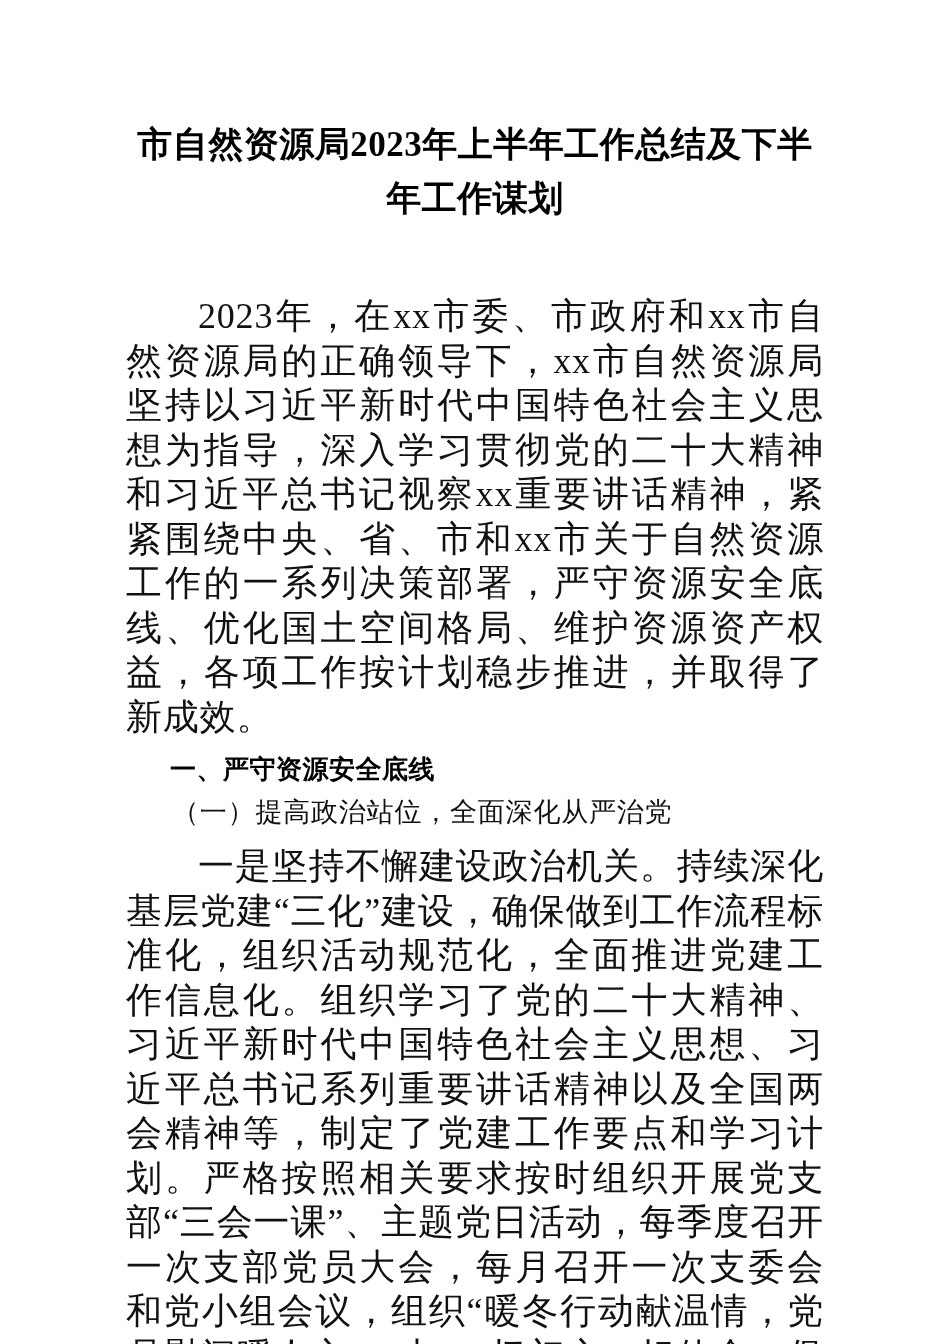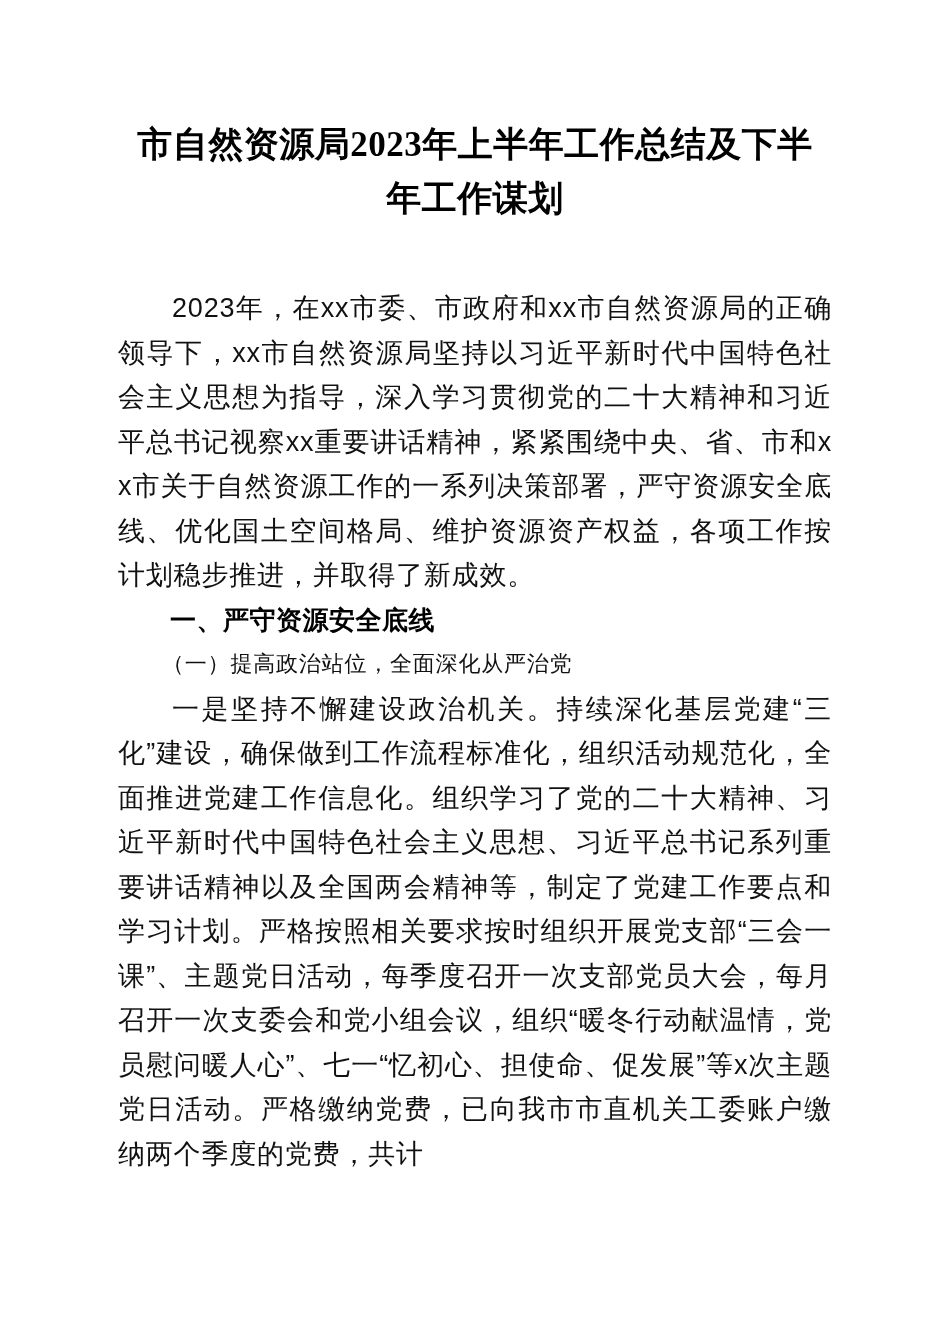--- a/index.html
+++ b/index.html
@@ -38,49 +38,49 @@
     padding: 0 4px;
   }
 
   
   .title-gap {
     height: 60px;
   }
 
   
   .para {
-    font-family: Liberation Sans, sans-serif;
-    font-size: 27px;
+    font-family: Liberation Serif, serif;
+    font-size: 36px;
     line-height: 44.5px;
     color: #111111;
     text-align: justify;
     text-justify: inter-ideograph;
     text-indent: 2em;
-    margin: 0;
+    margin: 8px;
     letter-spacing: 0.8px;
     word-break: break-all;
     font-style: normal;
   }
 
   
   .heading-1 {
     font-family: "Liberation Sans", "DejaVu Sans", sans-serif;
     font-weight: 700;
     font-size: 26px;
     line-height: 44.5px;
     color: #000000;
     text-indent: 2em;
     margin: 0;
     letter-spacing: 0.5px;
   }
 
   
   .heading-2 {
-    font-family: Liberation Sans, sans-serif;
-    font-size: 22px;
+    font-family: Liberation Mono, monospace;
+    font-size: 27px;
     line-height: 44.5px;
     color: #111111;
     text-indent: 2em;
     margin: 0;
     letter-spacing: 0.8px;
   }
 </style>
 </head>
 <body>
 

